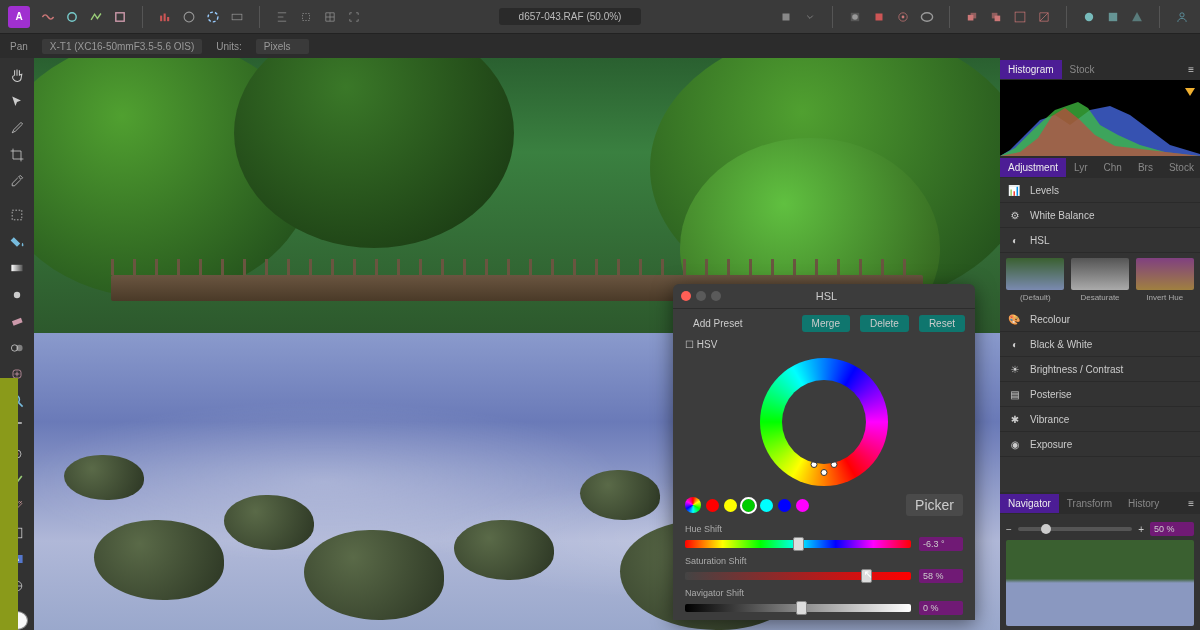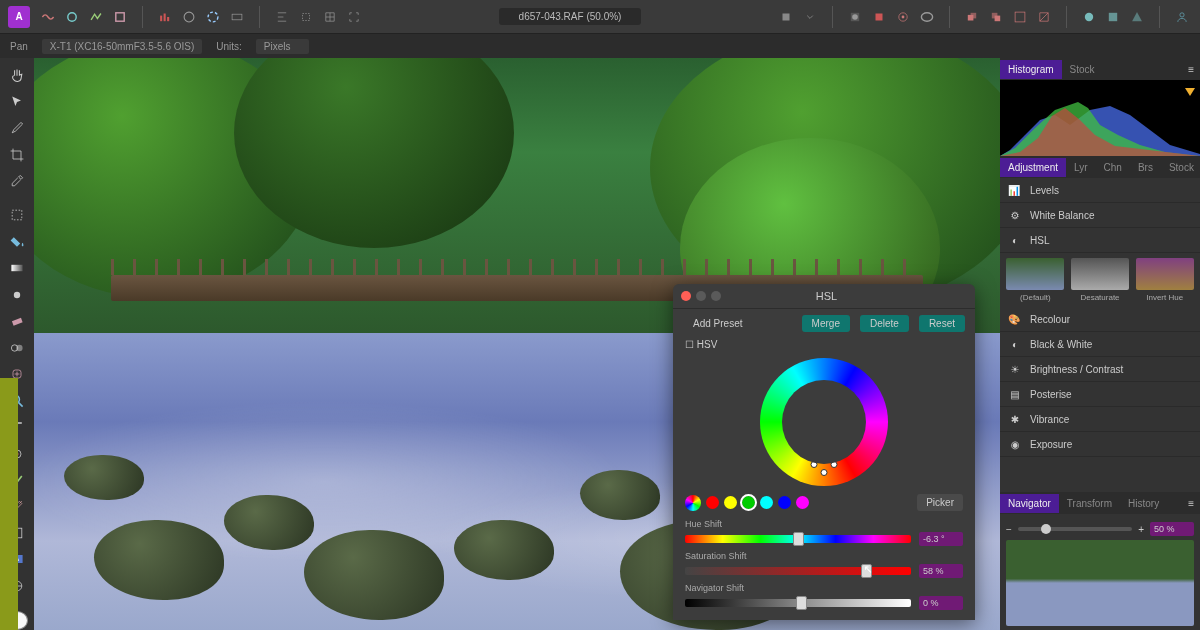--- a/index.html
+++ b/index.html
@@ -55,21 +55,21 @@
 .dlg-btn { background:#0f766e; padding:3px 10px; border-radius:3px; cursor:pointer; color:#ccc; font-size:10px; }
 .dlg-btn.ghost { background:transparent; }
 .wheel-box { display:flex; justify-content:center; padding:4px 0 6px; position:relative; }
 .wheel { width:128px; height:128px; border-radius:50%; background:conic-gradient(from 90deg,#f0f,#f00,#ff0,#0f0,#0ff,#00f,#f0f); position:relative; }
 .wheel::after { content:""; position:absolute; inset:22px; border-radius:50%; background:#3c3c3c; }
 .wheel-bottom { position:absolute; bottom:10px; left:50%; transform:translateX(-50%); display:flex; gap:3px; }
 .wheel-dot { width:7px; height:7px; border-radius:50%; background:#fff; border:1px solid #333; }
 .color-row { display:flex; align-items:center; gap:5px; padding:2px 12px 6px; }
 .cbig { width:16px; height:16px; border-radius:50%; background:conic-gradient(#f00,#ff0,#0f0,#0ff,#00f,#f0f,#f00); }
 .csw { width:13px; height:13px; border-radius:50%; cursor:pointer; }
-.picker { margin-left:auto; background:#4a4a4a; padding:3px 9px; border-radius:3px; cursor:pointer; font-size:10px; }
+.picker { margin-left:auto; background:#4a4a4a; padding:3px 9px; border-radius:3px; cursor:pointer; font-size:14px; }
 .slider-row { padding:2px 12px 3px; }
 .slider-label { color:#aaa; font-size:9px; margin-bottom:3px; }
 .slider-line { display:flex; align-items:center; gap:8px; }
 .slider-track { flex:1; height:8px; border-radius:2px; position:relative; cursor:pointer; }
 .knob { position:absolute; top:-3px; width:11px; height:14px; background:#ddd; border-radius:2px; border:1px solid #888; cursor:grab; }
 .slider-val { width:44px; background:#701a75; padding:2px 4px; border-radius:2px; font-size:9px; }
 .hue-grad { background:linear-gradient(90deg,#f00,#ff0,#0f0,#0ff,#00f,#f0f,#f00); }
 .sat-grad { background:linear-gradient(90deg,#444,#f00); }
 .lum-grad { background:linear-gradient(90deg,#000,#888,#fff); }
 .green-bar { position:absolute; left:0; bottom:0; width:18px; height:252px; background:#8a9a1a; }

